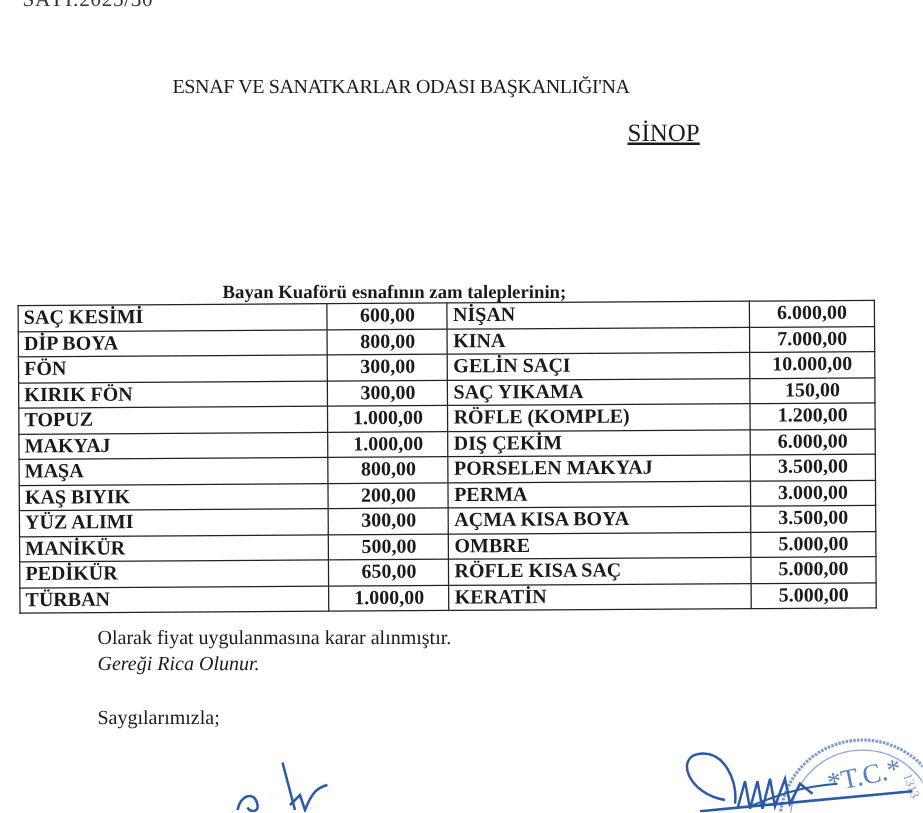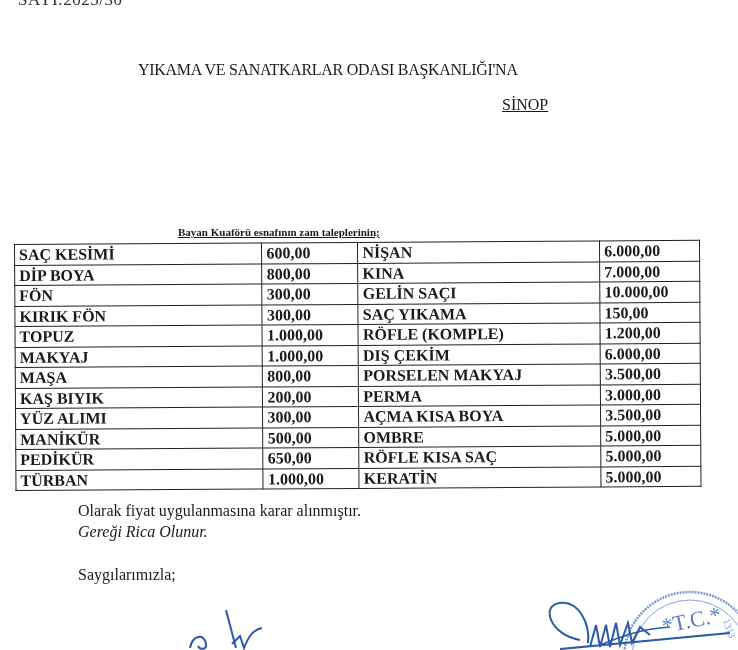--- a/index.html
+++ b/index.html
@@ -27,61 +27,60 @@
       position: absolute;
       left: 138px;
       top: 61px;
       font-size: 16px;
       letter-spacing: -0.3px;
     }
     .city {
       position: absolute;
       left: 502px;
       top: 96px;
-      font-size: 16px;
+      font-size: 20px;
       text-decoration: underline;
     }
     .body-text {
       position: absolute;
       left: 20px;
       top: 160px;
       width: 670px;
       font-size: 16px;
       line-height: 20.5px;
       text-align: justify;
     }
     .body-text .indent { padding-left: 52px; }
     .table-title {
       position: absolute;
       left: 178px;
       top: 226px;
-      font-size: 11px;
+      font-size: 15px;
       font-weight: bold;
-      text-decoration: underline;
     }
     table.price-table {
       position: absolute;
       left: 14px;
       top: 244px;
       width: 686px;
       border-collapse: collapse;
       transform: rotate(-0.35deg);
       transform-origin: left top;
     }
     table.price-table td {
       border: 1.5px solid #222;
       height: 19.5px;
       padding: 0 4px;
       font-size: 16px;
       font-weight: bold;
       line-height: 19px;
       white-space: nowrap;
     }
     td.name { text-align: left; }
-    td.price { }
+    td.price { text-align: center; }
     col.c1 { width: 248px; }
     col.c2 { width: 96px; }
     col.c3 { width: 242px; }
     col.c4 { width: 100px; }
     .closing {
       position: absolute;
       left: 78px;
       font-size: 16px;
       text-align: center;
     }
@@ -93,21 +92,21 @@
     }
     .signature-left { left: 170px; top: 600px; }
     .signature-right { left: 540px; top: 585px; }
     .stamp { left: 600px; top: 578px; }
   </style>
 </head>
 <body>
 
 <div class="ref-number">SAYI:2025/30</div>
 
-<div class="addressee">YIKAMA VE SANATKARLAR ODASI BAŞKANLIĞI'NA</div>
+<div class="addressee">ESNAF VE SANATKARLAR ODASI BAŞKANLIĞI'NA</div>
 
 <div class="city">SİNOP</div>
 
 <div class="body-text">
 </div>
 
 <div class="table-title">Bayan Kuaförü esnafının zam taleplerinin;</div>
 
 <table class="price-table">
   <colgroup>

